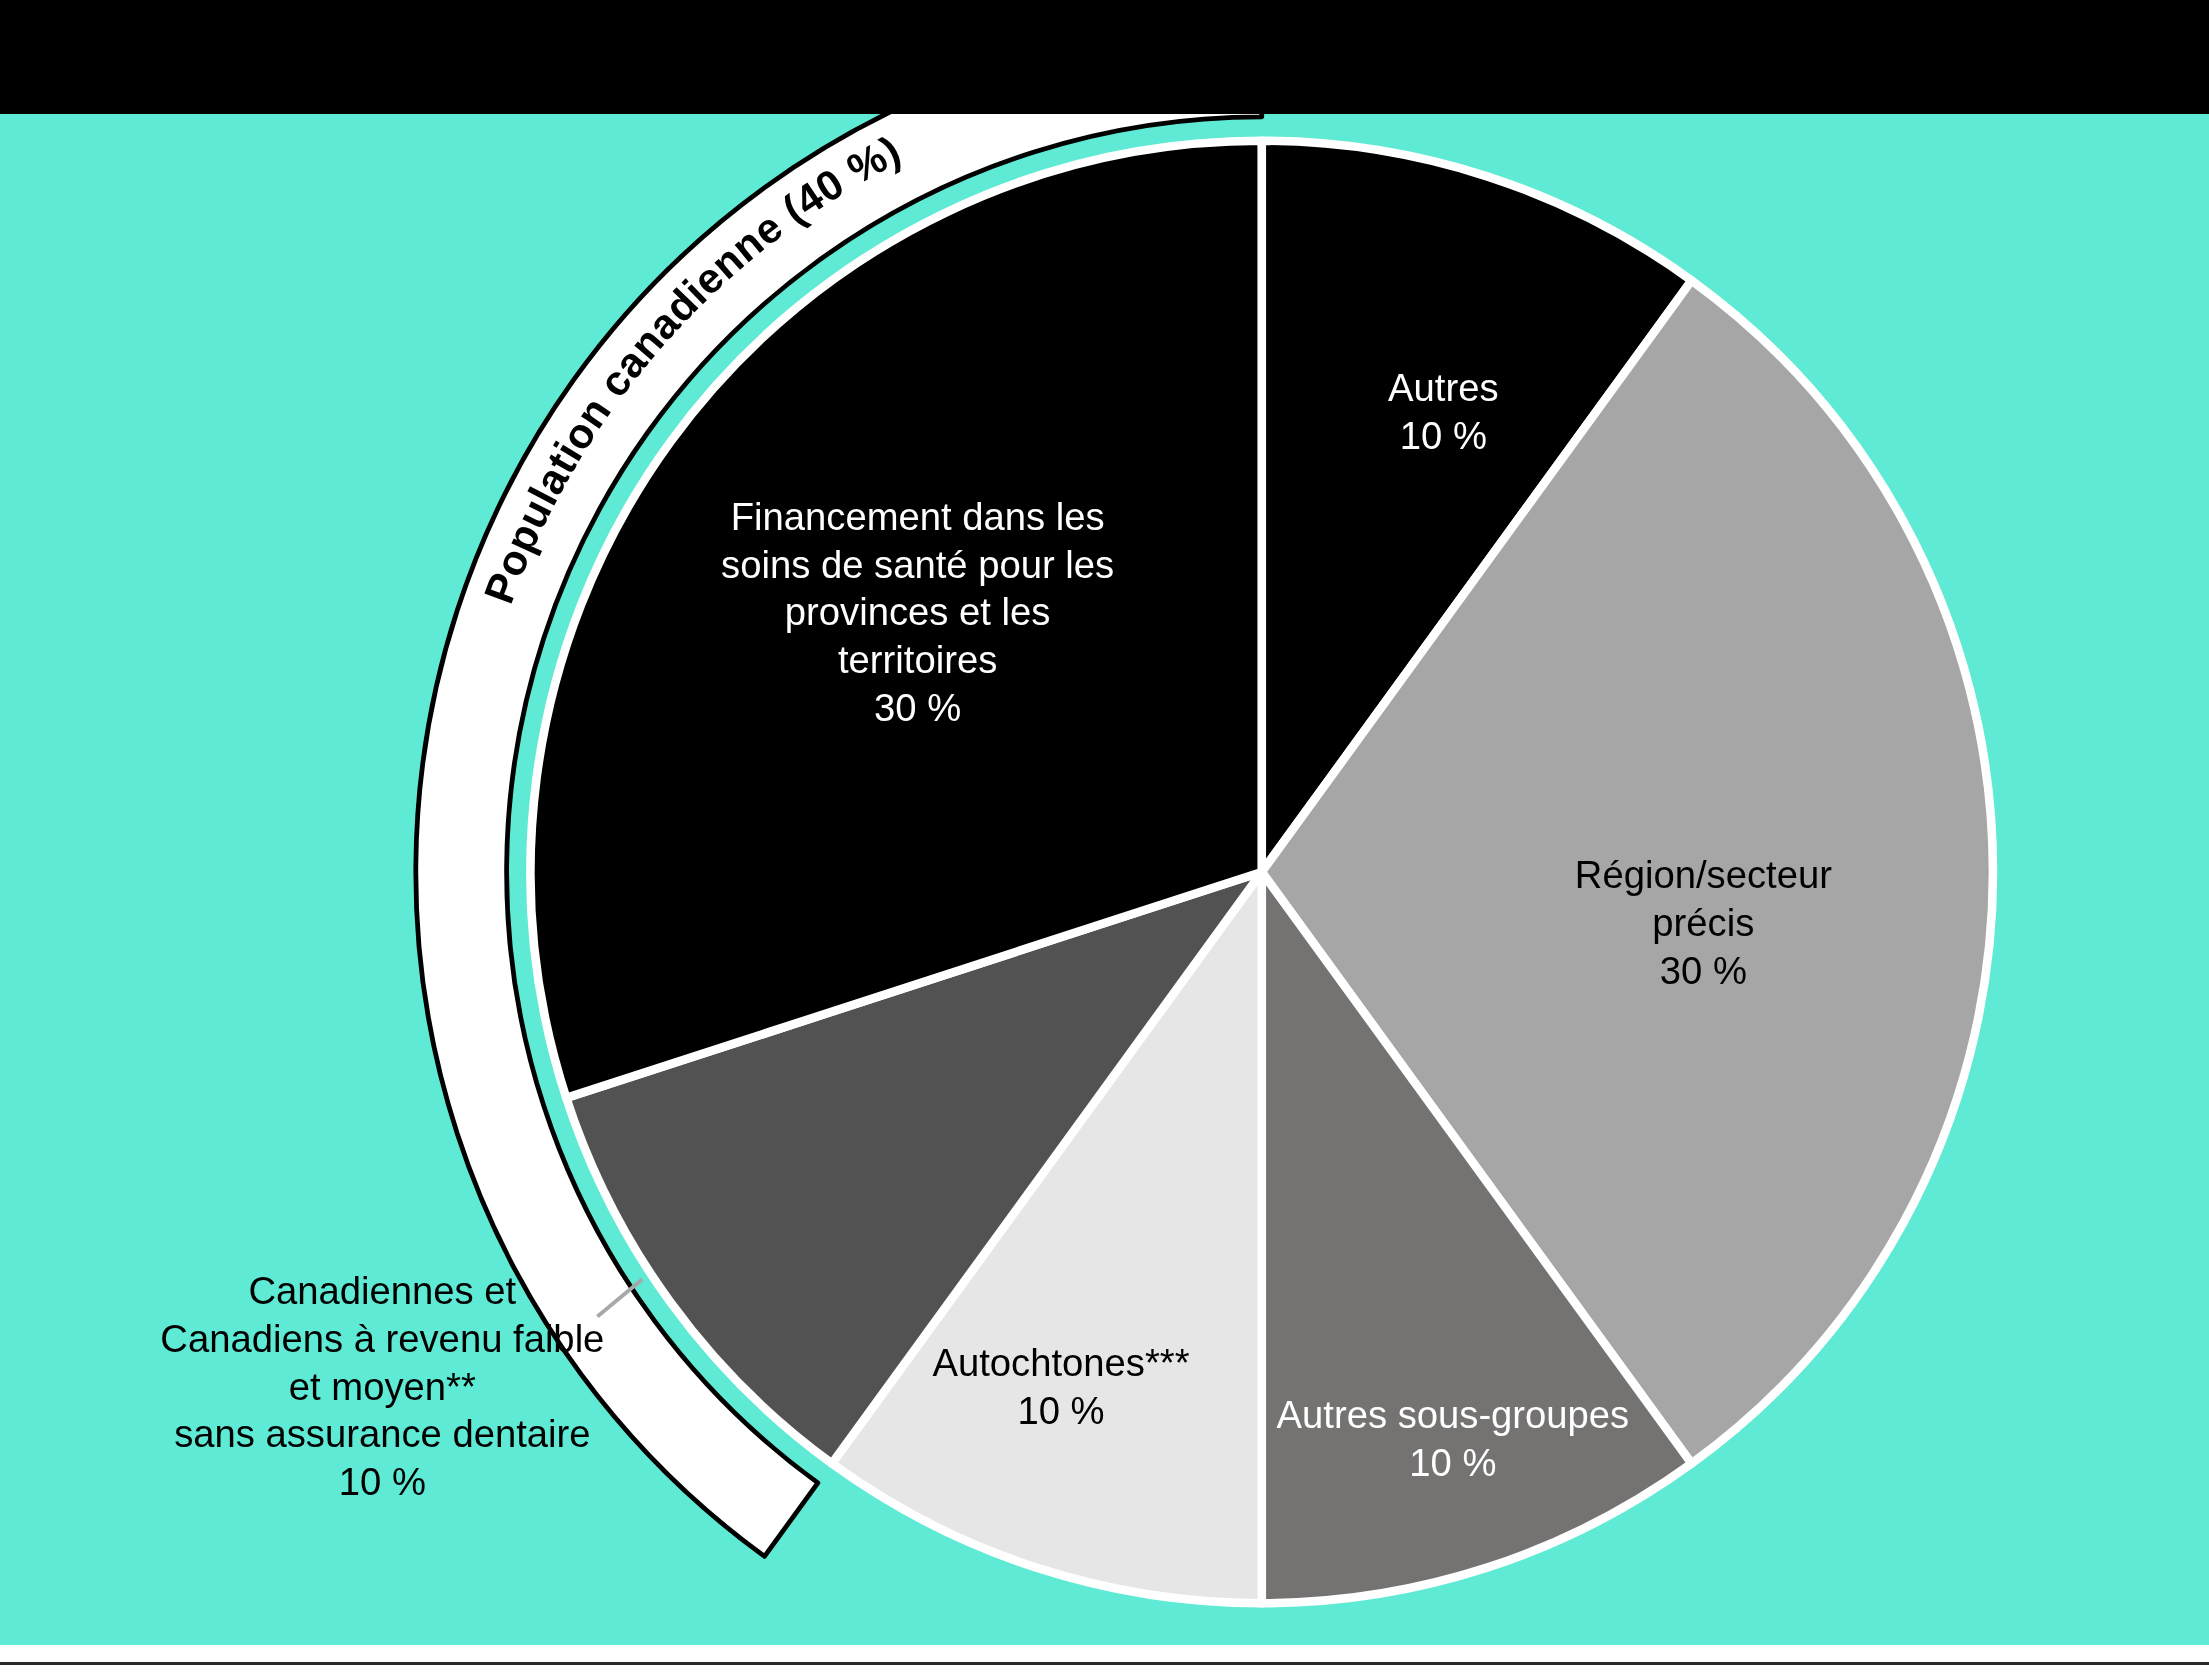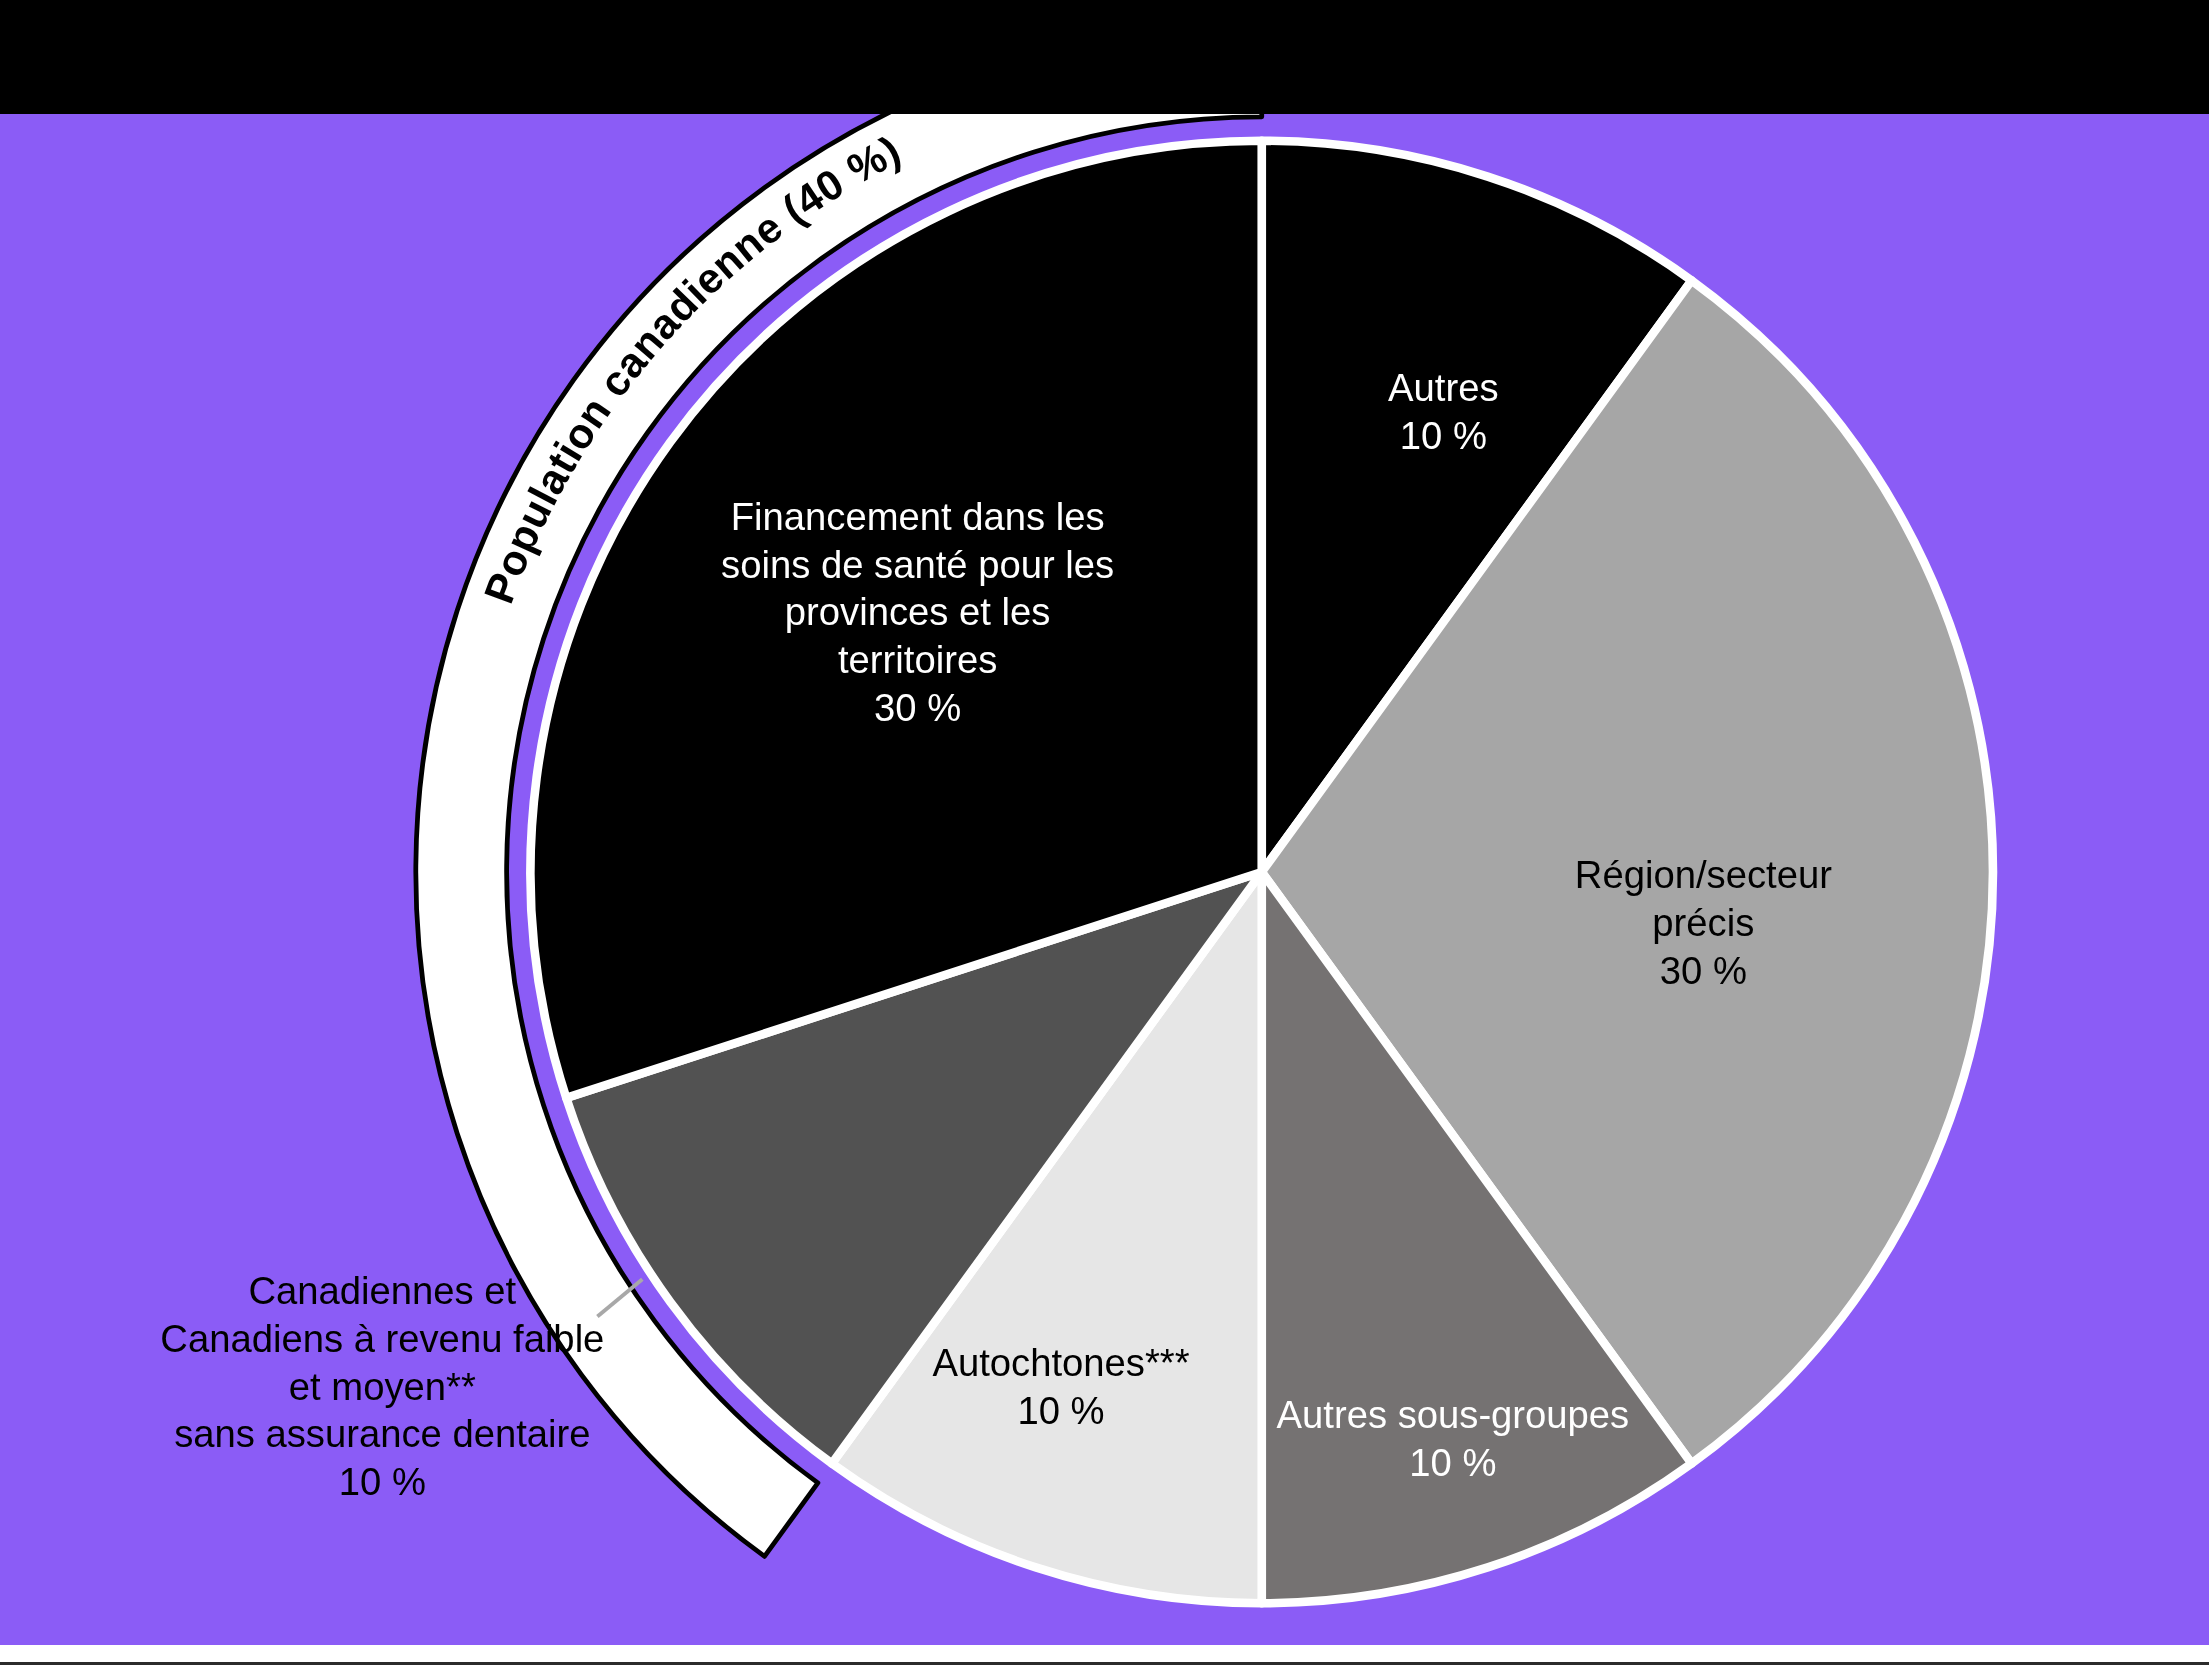--- a/index.html
+++ b/index.html
@@ -11,21 +11,21 @@
   body {
     width: 2209px;
     height: 1673px;
     font-family: "Liberation Sans", sans-serif;
     overflow: hidden;
   }
   #figure {
     position: relative;
     width: 2209px;
     height: 1645px;
-    background: #8b5cf6;
+    background: #5eead4;
     box-sizing: border-box;
   }
   #topbar {
     position: absolute;
     left: 0;
     top: 0;
     width: 2209px;
     height: 114px;
     background: #000000;
   }

